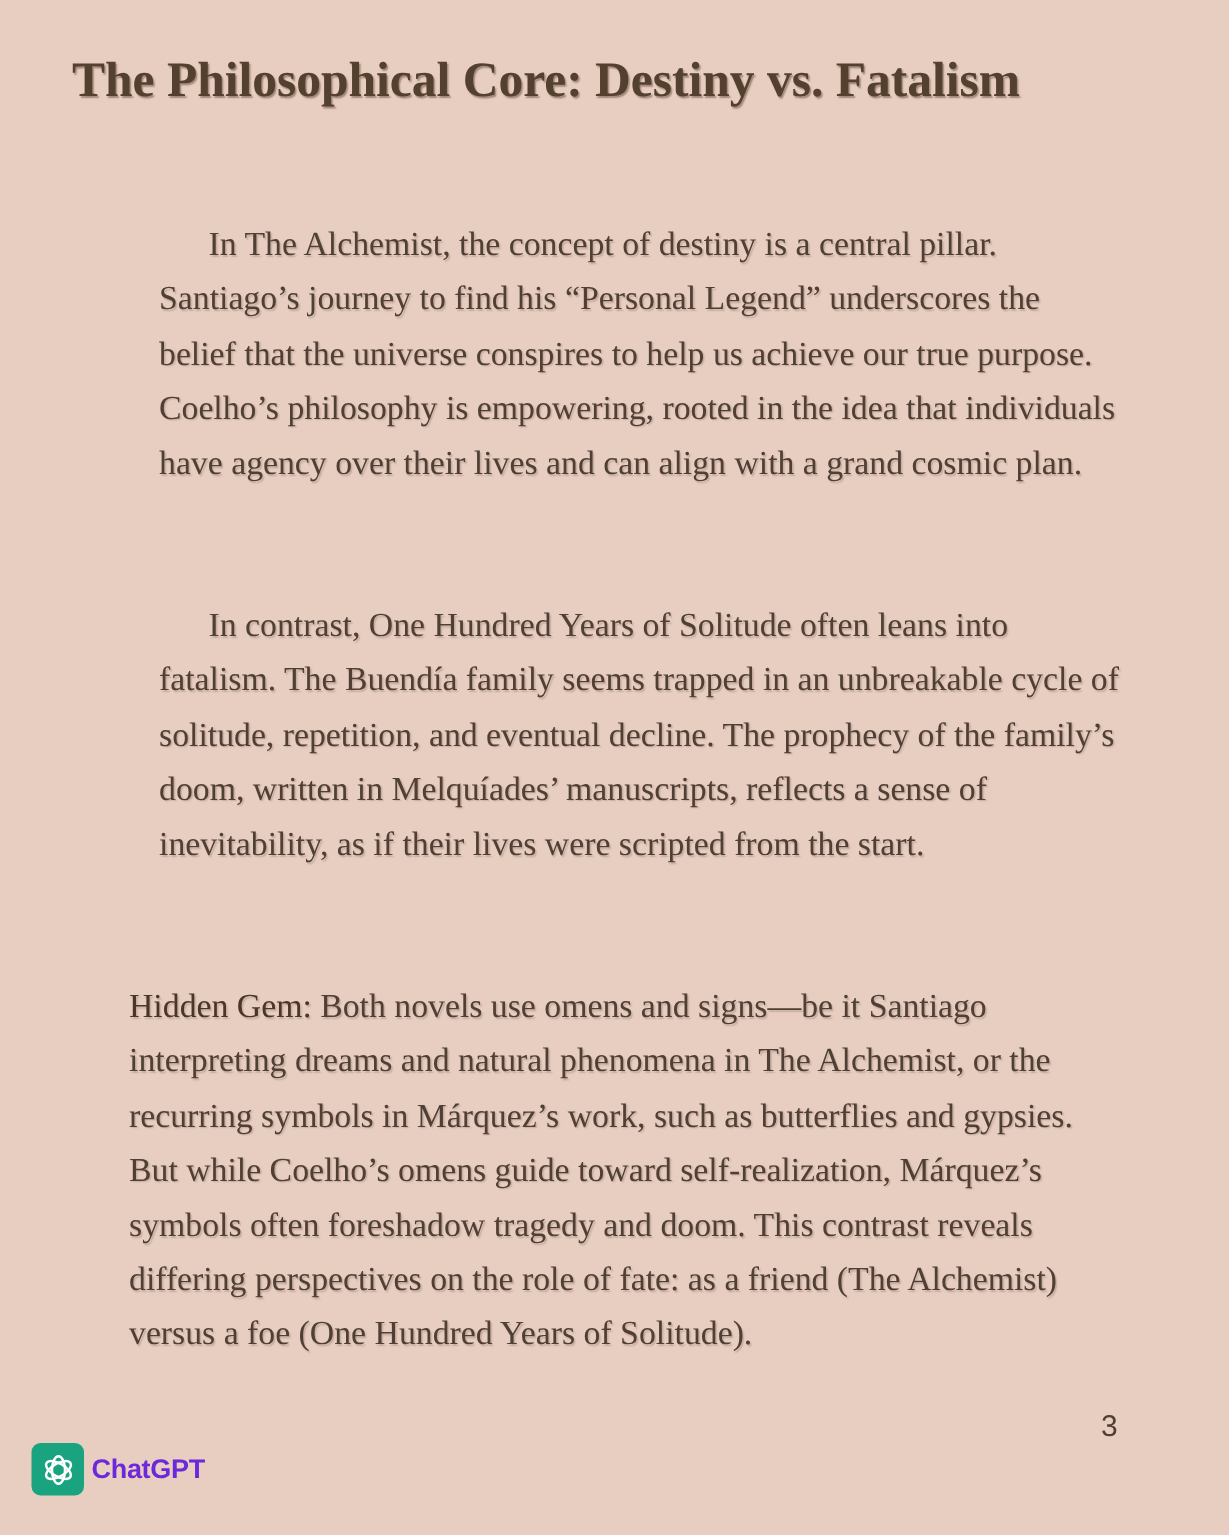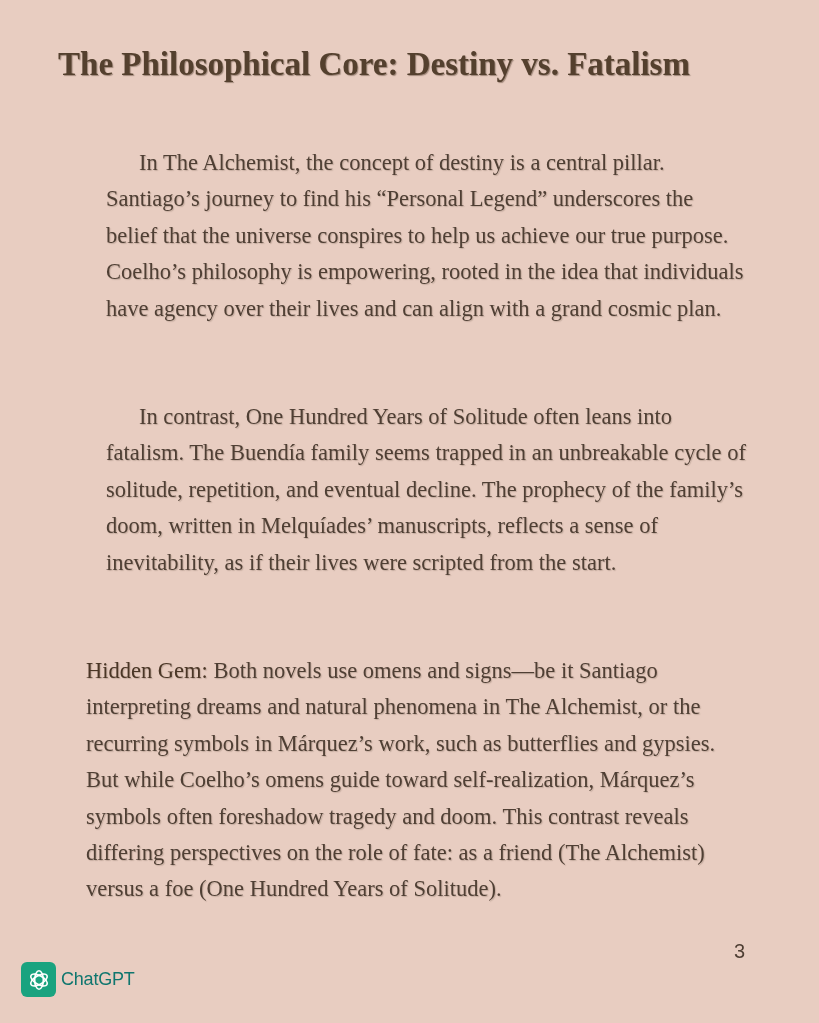--- a/index.html
+++ b/index.html
@@ -20,21 +20,21 @@
       left: 0;
       top: 36px;
       width: 728px;
       text-align: center;
       font-family: "Liberation Serif", "DejaVu Serif", serif;
       font-weight: bold;
       font-size: 33px;
       letter-spacing: 0px;
       color: #54402e;
       text-shadow: 1px 1px 1px rgba(70, 50, 35, 0.45);
-      margin: 10px;
+      margin: 0;
       white-space: nowrap;
     }
     .body-text {
       position: absolute;
       left: 86px;
       width: 660px;
       font-size: 22.5px;
       line-height: 36.4px;
       color: #4f3f34;
       text-shadow: 1px 1px 1px rgba(90, 70, 55, 0.25);
@@ -73,23 +73,23 @@
       width: 35px;
       height: 35px;
       border-radius: 6px;
       background: #19a37f;
       display: flex;
       align-items: center;
       justify-content: center;
     }
     .brand-name {
       font-family: "Liberation Sans", "DejaVu Sans", sans-serif;
-      font-weight: normal;
+      font-weight: bold;
       font-size: 18px;
-      color: #0f766e;
+      color: #6d28d9;
       letter-spacing: -0.2px;
     }
   </style>
 </head>
 <body>
 
 <h1 class="title">The Philosophical Core: Destiny vs. Fatalism</h1>
 
 <div class="body-text" id="p1">
   <p class="para indent">In The Alchemist, the concept of destiny is a central pillar. Santiago’s journey to find his “Personal Legend” underscores the belief that the universe conspires to help us achieve our true purpose. Coelho’s philosophy is empowering, rooted in the idea that individuals have agency over their lives and can align with a grand cosmic plan.</p>

